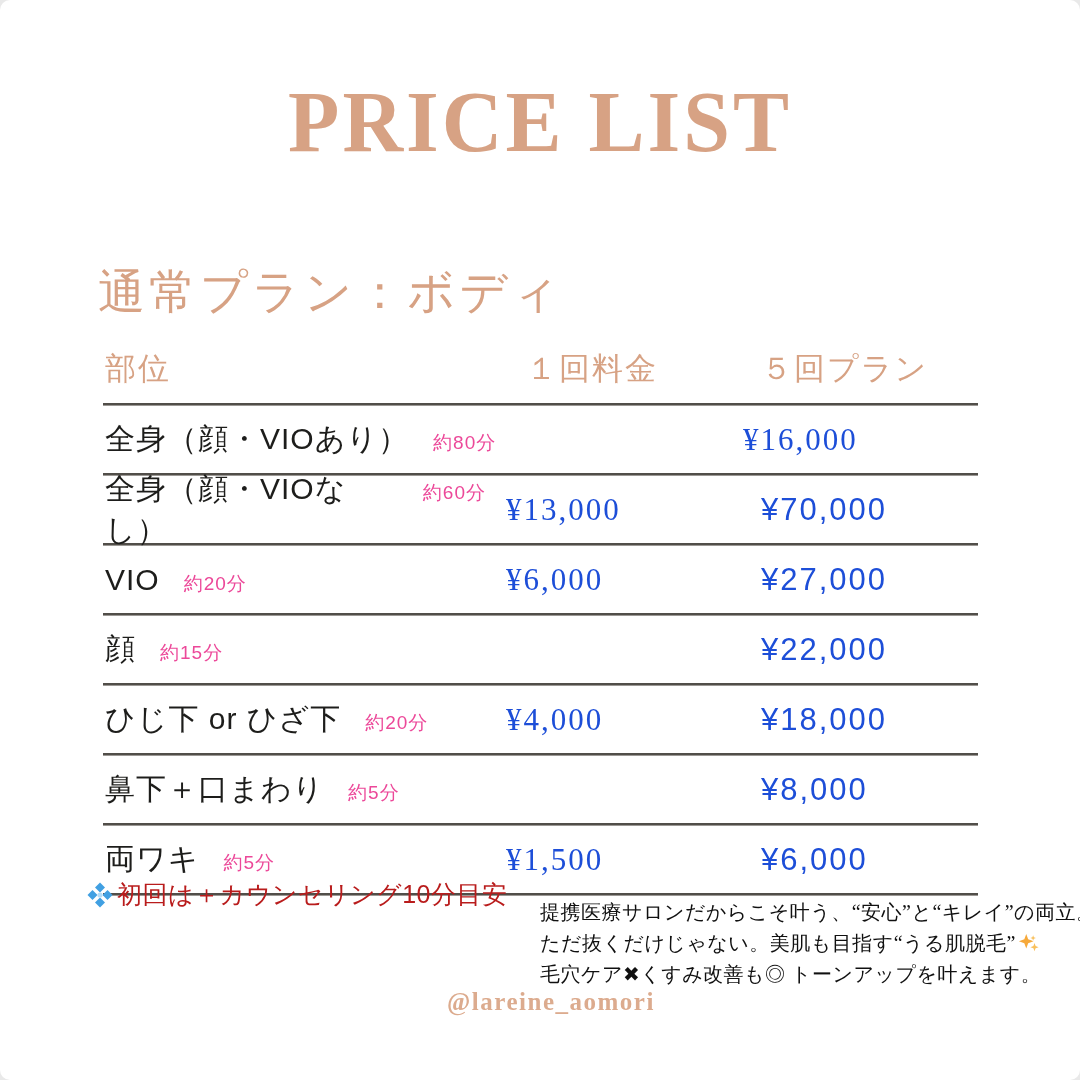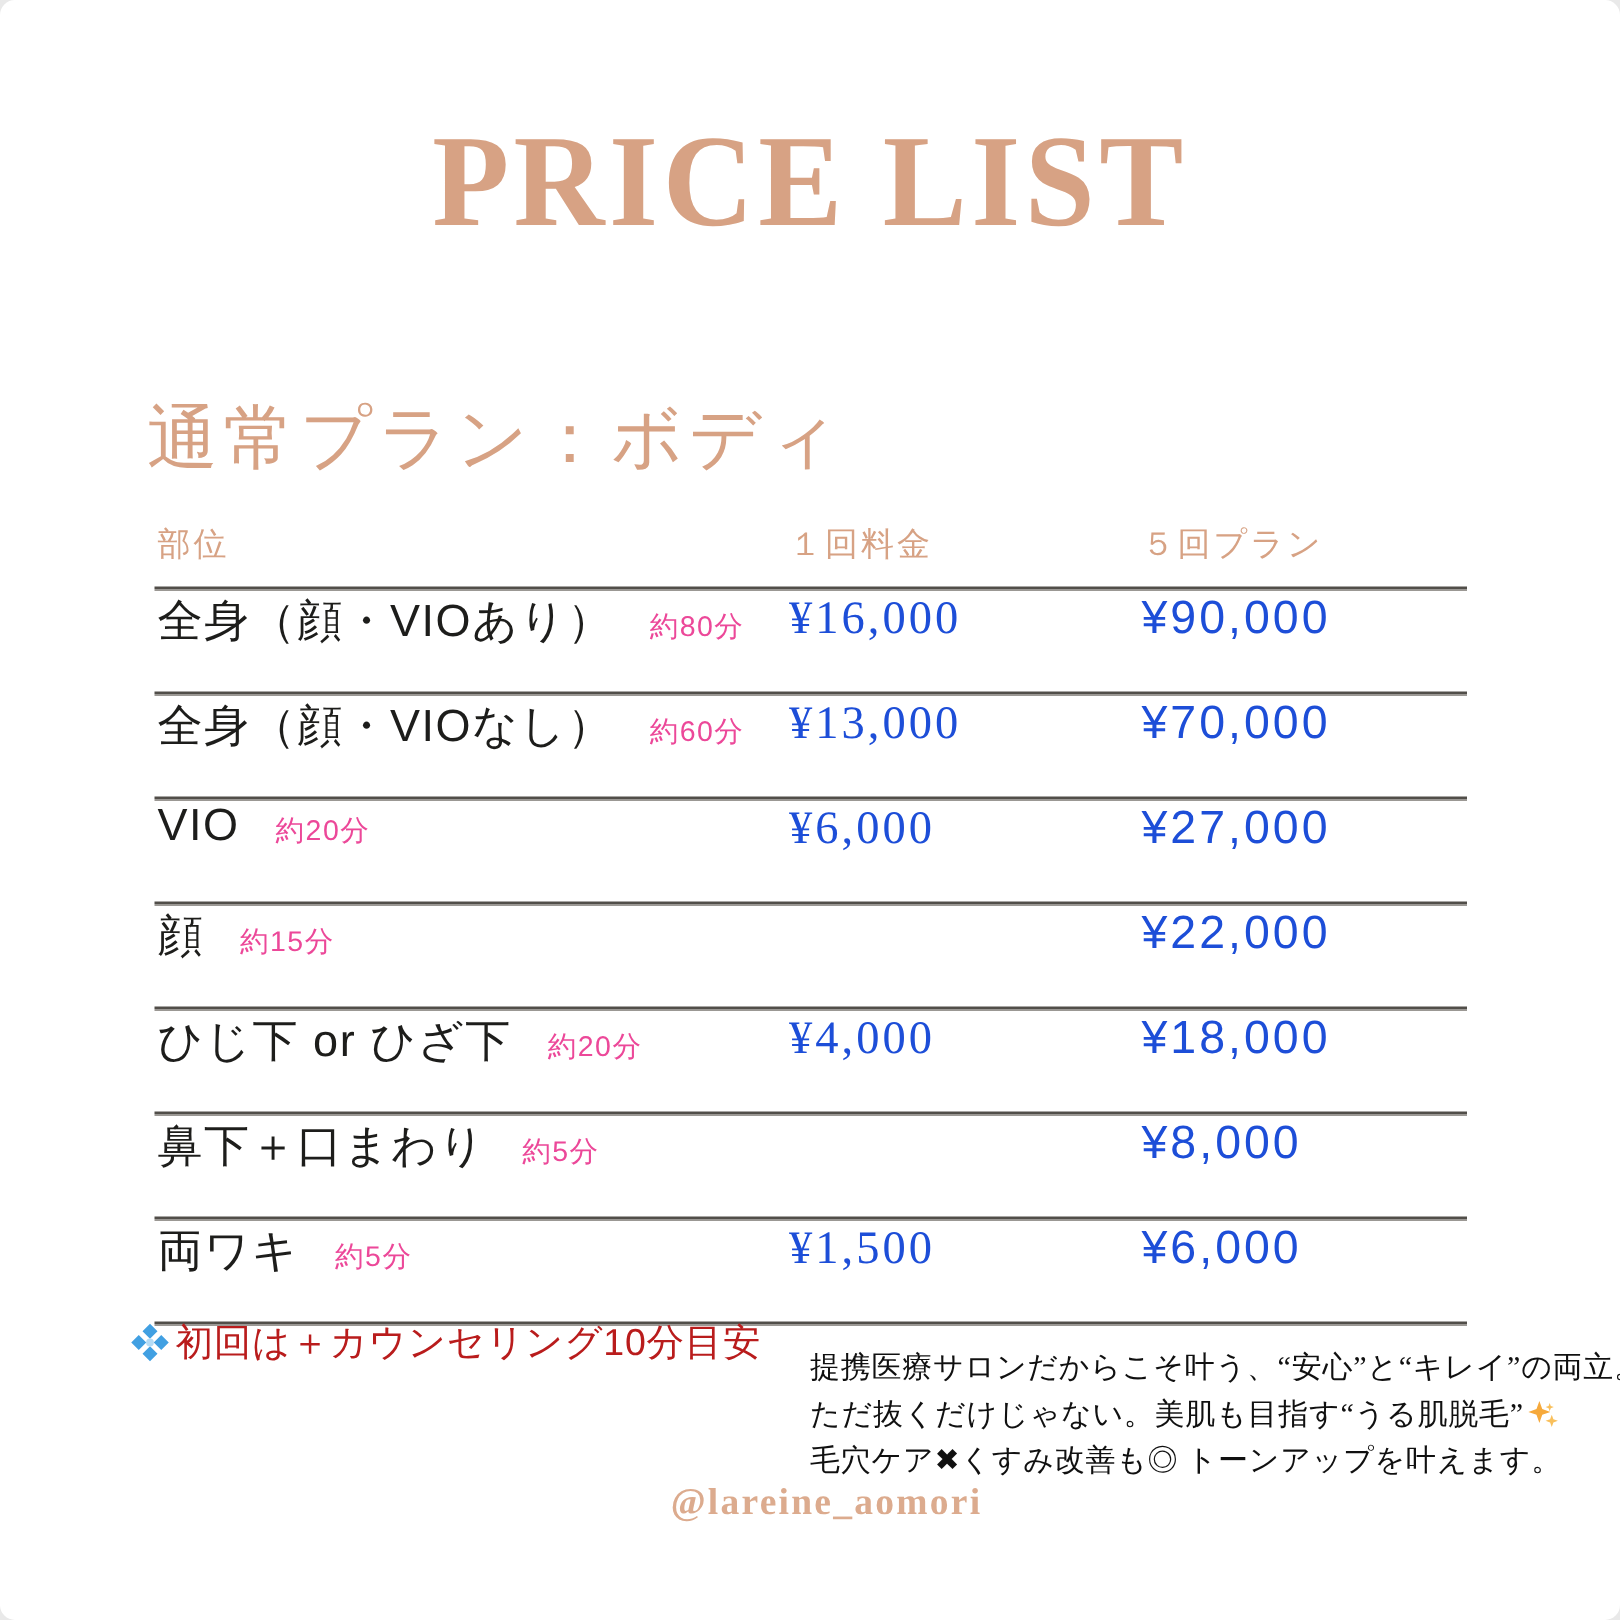--- a/index.html
+++ b/index.html
@@ -40,34 +40,36 @@
   .price-table {
     position: absolute;
     left: 103px;
     top: 342px;
     width: 875px;
   }
   .thead {
     display: flex;
     align-items: center;
     color: #d7a284;
-    font-size: 22px;
+    font-size: 31px;
     letter-spacing: 2px;
     padding: 6px 0 13px 2px;
   }
   .col-part  { flex: 1; min-width: 0; }
   .col-single { width: 235px; flex: none; font-family: Liberation Serif, serif; }
   .col-plan5  { width: 217px; flex: none; }
   .hr {
     height: 3px;
     background: linear-gradient(to bottom, #514e49 0%, #514e49 55%, #9b9894 55%, #9b9894 100%);
   }
   .row {
     display: flex;
+    align-items: center;
     height: 67px;
+    gap: 20px;
   }
   .part-cell { display: flex; align-items: baseline; padding-left: 2px; }
   .part {
     font-size: 30px;
     letter-spacing: 1px;
     color: #1d1d1b;
   }
   .dur {
     font-size: 19px;
     letter-spacing: 1px;
@@ -135,21 +137,20 @@
       <div class="col-plan5">５回プラン</div>
     </div>
     <div class="hr"></div>
 
     <div class="row">
       <div class="col-part part-cell">
         <span class="part">全身（顔・VIOあり）</span>
         <span class="dur">約80分</span>
       </div>
       <div class="col-single price">¥16,000</div>
-      <div class="col-plan5 price">¥90,000</div>
     </div>
     <div class="hr"></div>
 
     <div class="row">
       <div class="col-part part-cell">
         <span class="part">全身（顔・VIOなし）</span>
         <span class="dur">約60分</span>
       </div>
       <div class="col-single price">¥13,000</div>
       <div class="col-plan5 price">¥70,000</div>

